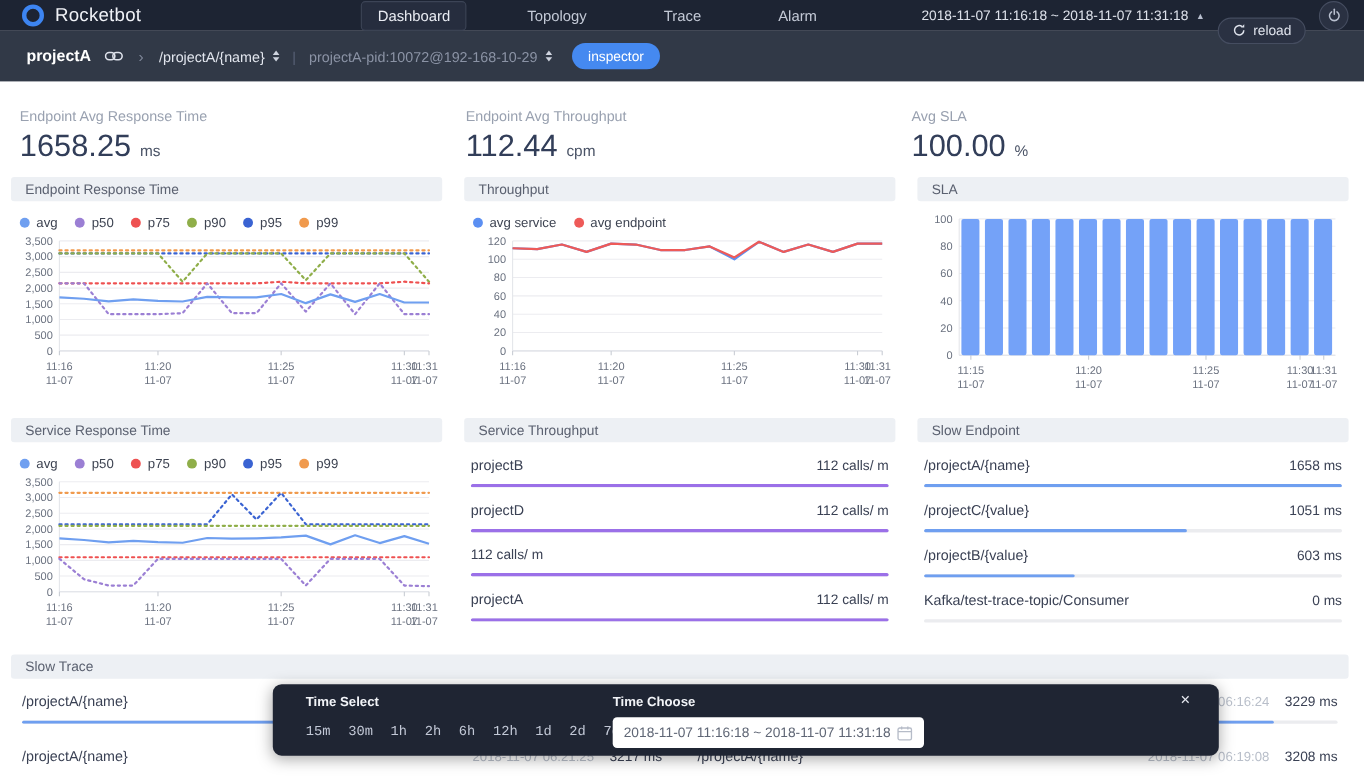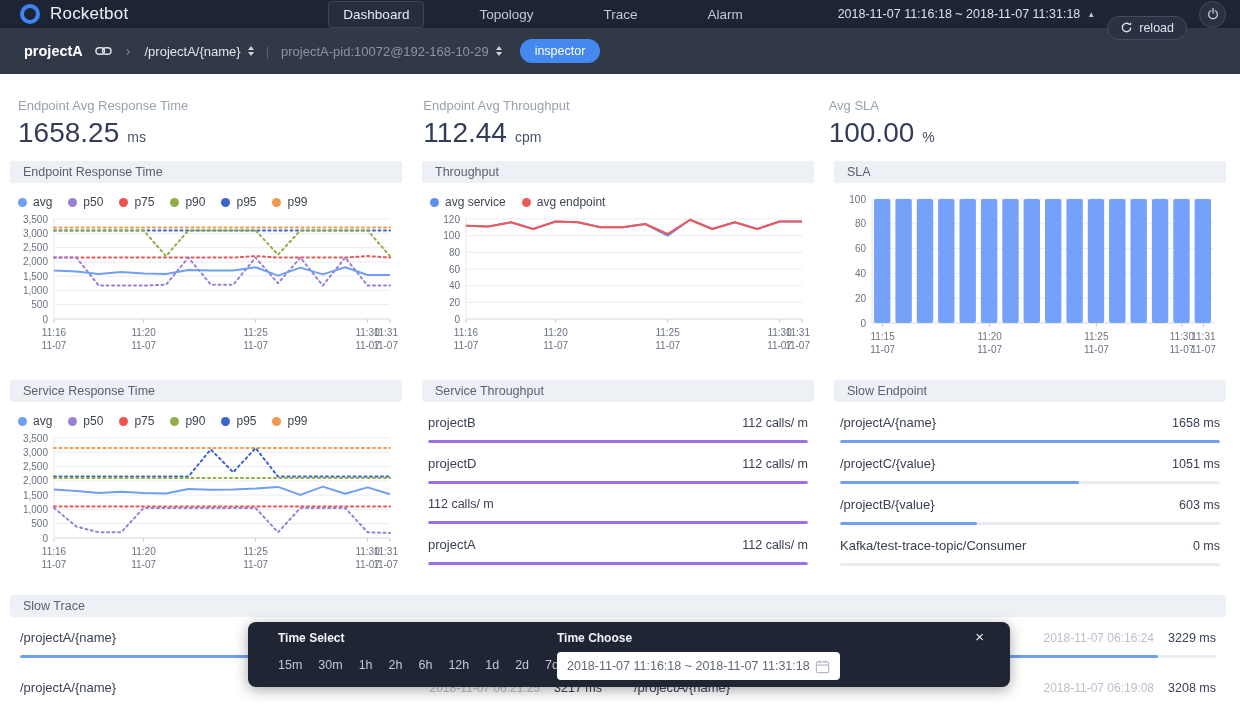--- a/index.html
+++ b/index.html
@@ -68,27 +68,27 @@
   .ltrack { margin-top:10px; height:3px; border-radius:2px; background:#ebecef; overflow:hidden; }
   .lbar { height:3px; border-radius:2px; }
   .purple .lbar { background:#9b70e8; }
   .blue .lbar { background:#6f9ff0; }
 
   .slowtrace { margin-top:17px; }
   .trace-grid { display:grid; grid-template-columns:repeat(2,1fr); gap:0 20px; padding:0 4px; }
   .trace-grid .litem { padding-bottom:9px; }
 
   
-  .popup { position:absolute; left:248px; top:622px; width:762px; height:65px; background:#1f2533;
+  .popup { position:absolute; left:248px; top:622px; width:860px; height:65px; background:#1f2533;
     border-radius:8px; box-shadow:0 3px 14px rgba(0,0,0,.35); display:flex; z-index:50; }
   .popup-col.ts { width:309px; padding:9px 0 0 30px; }
   .popup-col.tc { padding-top:9px; }
   .popup-title { font-size:12px; font-weight:bold; color:#f2f4f8; }
   .ts-options { display:flex; gap:16px; margin-top:13px; font-size:12.5px; color:#c2c8d6; }
-  .ts-opt { cursor:pointer; }
+  .ts-opt { cursor:pointer;font-family:Liberation Mono, monospace; }
   .tc-input { margin-top:7px; width:283px; height:28px; background:#fff; border-radius:4px;
     display:flex; align-items:center; justify-content:space-between; padding:0 10px;
     font-size:12.5px; color:#5f6675; cursor:pointer; }
   .popup-close { position:absolute; right:26px; top:7px; background:none; border:none; color:#e8ebf2;
     font-size:15px; cursor:pointer; line-height:1; }
 </style>
 </head>
 <body>
 
 <div class="app">

